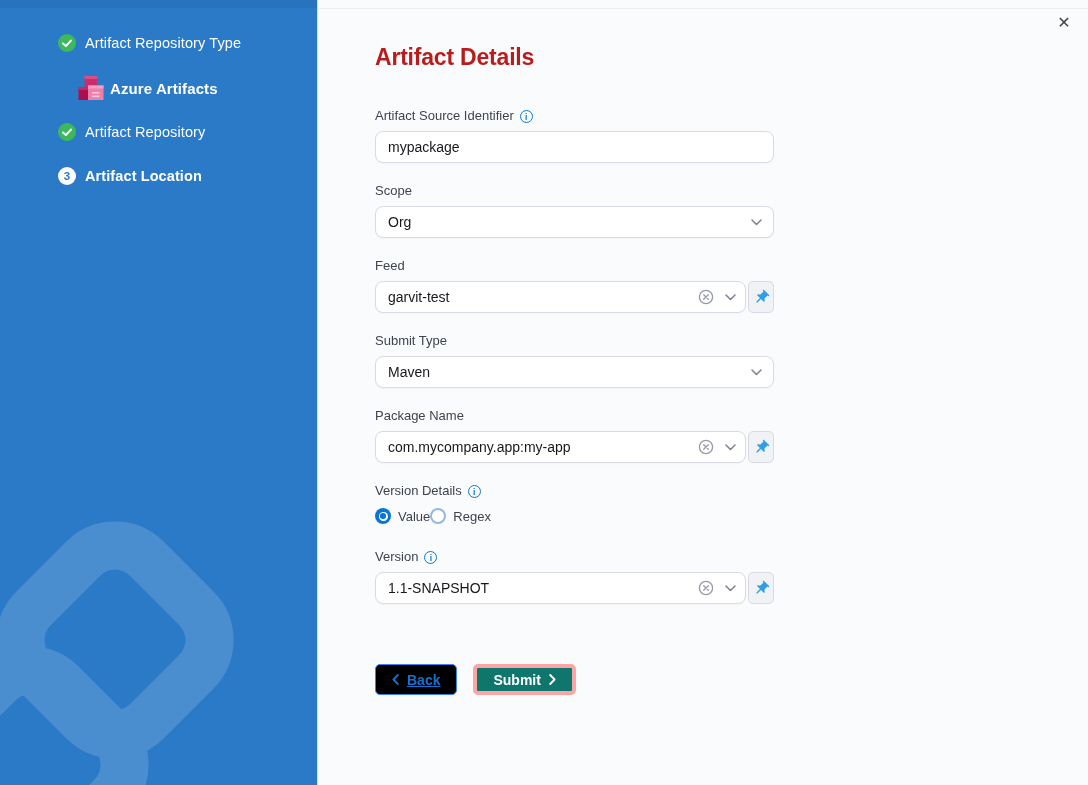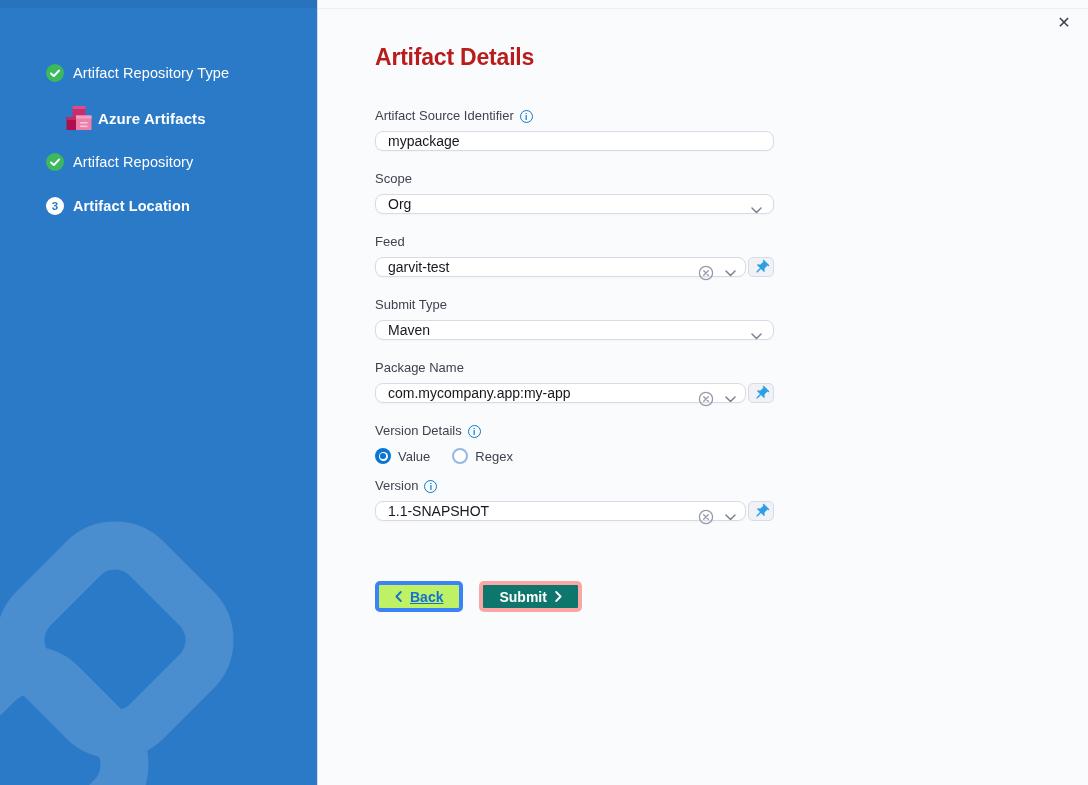--- a/index.html
+++ b/index.html
@@ -15,21 +15,21 @@
     position:relative;
     width:317px; height:785px;
     background:#2b7ac7;
     flex:0 0 317px;
     overflow:hidden;
   }
   .sidebar::before{
     content:""; position:absolute; top:0; left:0; right:0; height:8px;
     background:rgba(0,0,0,0.05);
   }
-  .steps { position:relative; padding-top:64px; z-index:2; }
+  .steps { position:relative; padding-top:34px; z-index:2;margin-left:12px; }
   .step { display:flex; align-items:center; gap:9px; margin-left:46px; }
   .step-label { color:#fff; font-size:14.5px; font-weight:500; letter-spacing:.1px; }
   .step.current .step-label { font-weight:700; }
   .step-1 { margin-bottom:21px; }
   .step-sub { margin-left:64px; margin-bottom:20px; display:flex; align-items:center; gap:4px; }
   .step-sub .step-label { font-size:15px; font-weight:600; }
   .step-3 { margin-bottom:26px; }
   .check-icon { width:18px; height:18px; flex:0 0 18px; display:block; }
   .num-circle {
     width:18px; height:18px; flex:0 0 18px; border-radius:50%;
@@ -65,61 +65,61 @@
     display:flex; align-items:flex-end; gap:6px;
     font-size:13px; font-weight:500; color:#3f4350; margin-bottom:8px;
   }
   .info-icon {
     width:13px; height:13px; border:1.3px solid #0b79d0; border-radius:50%;
     color:#0b79d0; font-size:8.5px; font-weight:700; line-height:10px;
     display:inline-flex; align-items:center; justify-content:center;
     margin-top:-1px; font-style:normal;
   }
   .text-input, .select-input, .combo-input {
-    width:100%; height:20px; border:1px solid #d9dae5; border-radius:8px;
+    width:100%; height:32px; border:1px solid #d9dae5; border-radius:8px;
     background:#fff; padding:0 12px; font-size:14px; color:#17181d;
     font-family:"Liberation Sans","DejaVu Sans",sans-serif; outline:none;
     box-shadow:0 1px 2px rgba(40,41,61,0.03);
   }
   .select-wrap, .combo-main { position:relative; }
   .select-wrap .chev { position:absolute; right:12px; top:13px; }
   .combo-row { display:flex; align-items:stretch; }
   .combo-main { flex:1; }
   .combo-input { padding-right:66px; }
   .combo-icons {
     position:absolute; right:10px; top:0; height:32px;
     display:flex; align-items:center; gap:11px;
   }
   .pin-btn {
     width:26px; margin-left:2px; border:1px solid #d9dae5; border-radius:5px;
     background:#f0f2f6; display:flex; align-items:center; justify-content:center;
     cursor:pointer; padding:0;
   }
 
   
-  .radio-row { display:flex; gap:22px; margin-top:10px; }
+  .radio-row { display:flex; margin-top:10px; }
   .radio-opt { display:flex; align-items:center; gap:7px; cursor:pointer; }
   .radio-opt .opt-label { font-size:13px; color:#3f4350; }
   .radio { width:16px; height:16px; border-radius:50%; }
   .radio.sel { background:#0b76d2; display:flex; align-items:center; justify-content:center; }
   .radio.sel .r-mid { width:9px; height:9px; border-radius:50%; background:#fff; display:flex; align-items:center; justify-content:center; }
   .radio.sel .r-dot { width:5.5px; height:5.5px; border-radius:50%; background:#0b76d2; }
   .radio.unsel { border:2px solid #93b8e1; background:#fff; }
 
-  .version-group { margin-top:14px; }
+  .version-group { margin-top:25px; }
 
   
   .btn-row { margin-top:60px; display:flex; align-items:center; gap:16px; }
   .btn {
     height:31px; border-radius:5px; font-size:14px; font-weight:700;
     display:inline-flex; align-items:center; justify-content:center; gap:8px;
     padding:0 16px; cursor:pointer;
     font-family:"Liberation Sans","DejaVu Sans",sans-serif;
   }
-  .btn-back { background:#bef264; border:4px solid #3b82f6; color:#1571d0;text-decoration:underline; }
+  .btn-back { background:#000000; border:1px solid #3b82f6; color:#1571d0;text-decoration:underline; }
   .btn-submit { background:#0f766e; border:4px solid #fca5a5; color:#fff; }
 </style>
 </head>
 <body>
 
 <div class="sidebar">
   <div class="steps">
     <div class="step step-1">
       <svg class="check-icon" viewBox="0 0 18 18">
         <circle cx="9" cy="9" r="9" fill="#3cb95c"></circle>

